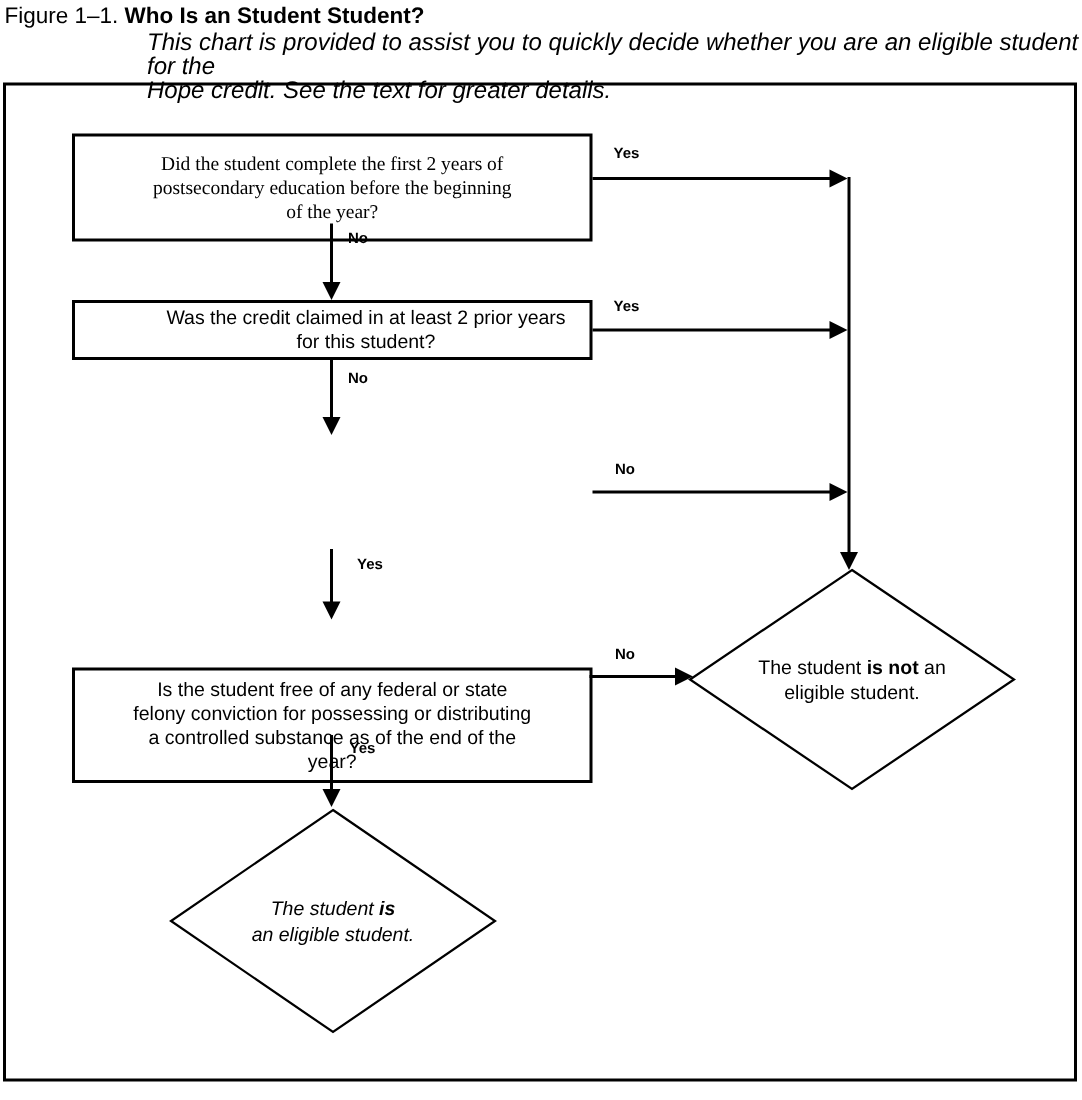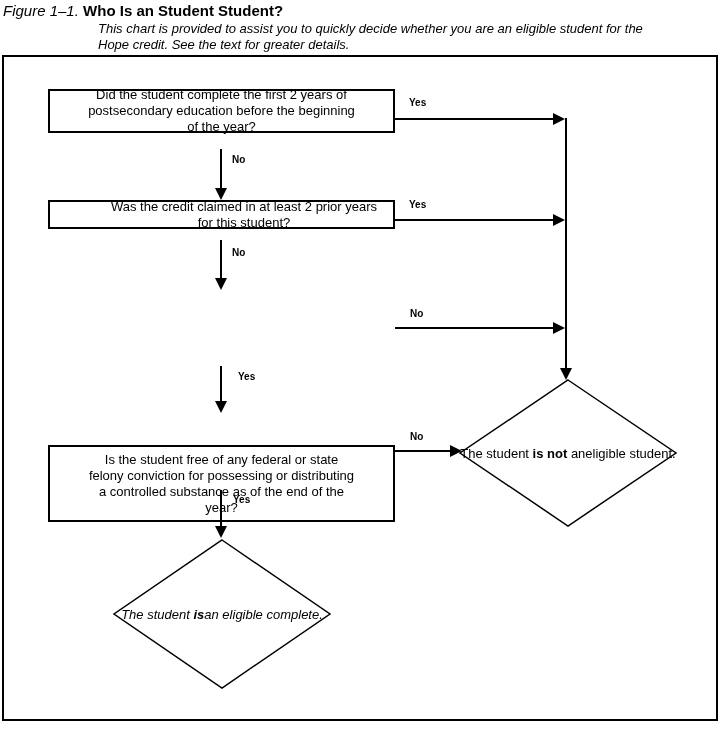--- a/index.html
+++ b/index.html
@@ -7,43 +7,43 @@
     position: relative;
     width: 721px;
     height: 733px;
     background: #ffffff;
     color: #000000;
     font-family: "Liberation Sans", sans-serif;
     overflow: hidden;
   }
   
   .fig-header { position: absolute; left: 3px; top: 2px; font-size: 15px; white-space: nowrap; }
-  .fig-label { font-weight: normal; font-style: italic; }
+  .fig-label { font-weight: normal; }
   .fig-title { font-weight: bold; }
   .fig-subtitle {
     position: absolute; left: 98px; top: 21px;
-    font-size: 13px; line-height: 16px; font-style: italic;
+    font-size: 16px; line-height: 16px; font-style: italic;
     white-space: pre-line;
   }
   
   .outer-frame {
     position: absolute; left: 2px; top: 55px;
     width: 716px; height: 666px;
     border: 2px solid #000; box-sizing: border-box;
   }
   
   .qbox {
     position: absolute; left: 48px; width: 347px;
     border: 2px solid #000; box-sizing: border-box;
     display: flex; align-items: center; justify-content: center;
     text-align: center; font-size: 13px; line-height: 16px;
     white-space: pre-line; background: #ffffff;
   }
-  #q1 { top: 89px;  height: 44px; }
-  #q2 { top: 200px; height: 29px; padding-left: 45px; }
+  #q1 { top: 89px;  height: 72px; font-family: Liberation Serif, serif; }
+  #q2 { top: 200px; height: 40px; padding-left: 45px; }
   #q3 { top: 290px; height: 76px; }
   #q4 { top: 413px; height: 77px; margin-top: 32px; }
   
   .vline { position: absolute; width: 2px; background: #000; }
   .hline { position: absolute; height: 2px; background: #000; }
   .arr-down {
     position: absolute; width: 0; height: 0;
     border-left: 6px solid transparent; border-right: 6px solid transparent;
     border-top: 12px solid #000;
   }
@@ -52,21 +52,21 @@
     border-top: 6px solid transparent; border-bottom: 6px solid transparent;
     border-left: 12px solid #000;
   }
   
   .branch { position: absolute; font-weight: bold; font-size: 10px; white-space: nowrap; }
   
   .diamond-wrap { position: absolute; }
   .diamond-wrap svg { display: block; }
   .diamond-text {
     position: absolute; left: 0; top: 0; right: 0; bottom: 0;
-    display: flex; flex-direction: row; align-items: center; justify-content: center;
+    display: flex; flex-direction: column; align-items: center; justify-content: center;
     text-align: center; font-size: 13px; line-height: 17px;
   }
 </style>
 </head>
 <body>
 
 <div id="canvas">
 
   <div class="fig-header">
     <span class="fig-label">Figure 1–1.</span>
@@ -135,17 +135,17 @@
   </div>
 
   <div class="diamond-wrap" style="left:112px; top:538px; width:220px; height:152px;font-style:italic;">
     <svg width="220" height="152" viewBox="0 0 220 152">
       <polygon points="110,2 218,76 110,150 2,76" fill="#ffffff" stroke="#000000" stroke-width="1.5"></polygon>
     </svg>
     <div class="diamond-text">
       <div>
         <span>The student </span><b>is</b>
       </div>
-      <div>an eligible complete.</div>
+      <div>an eligible student.</div>
     </div>
   </div>
 
 </div>
 
 </body></html>

